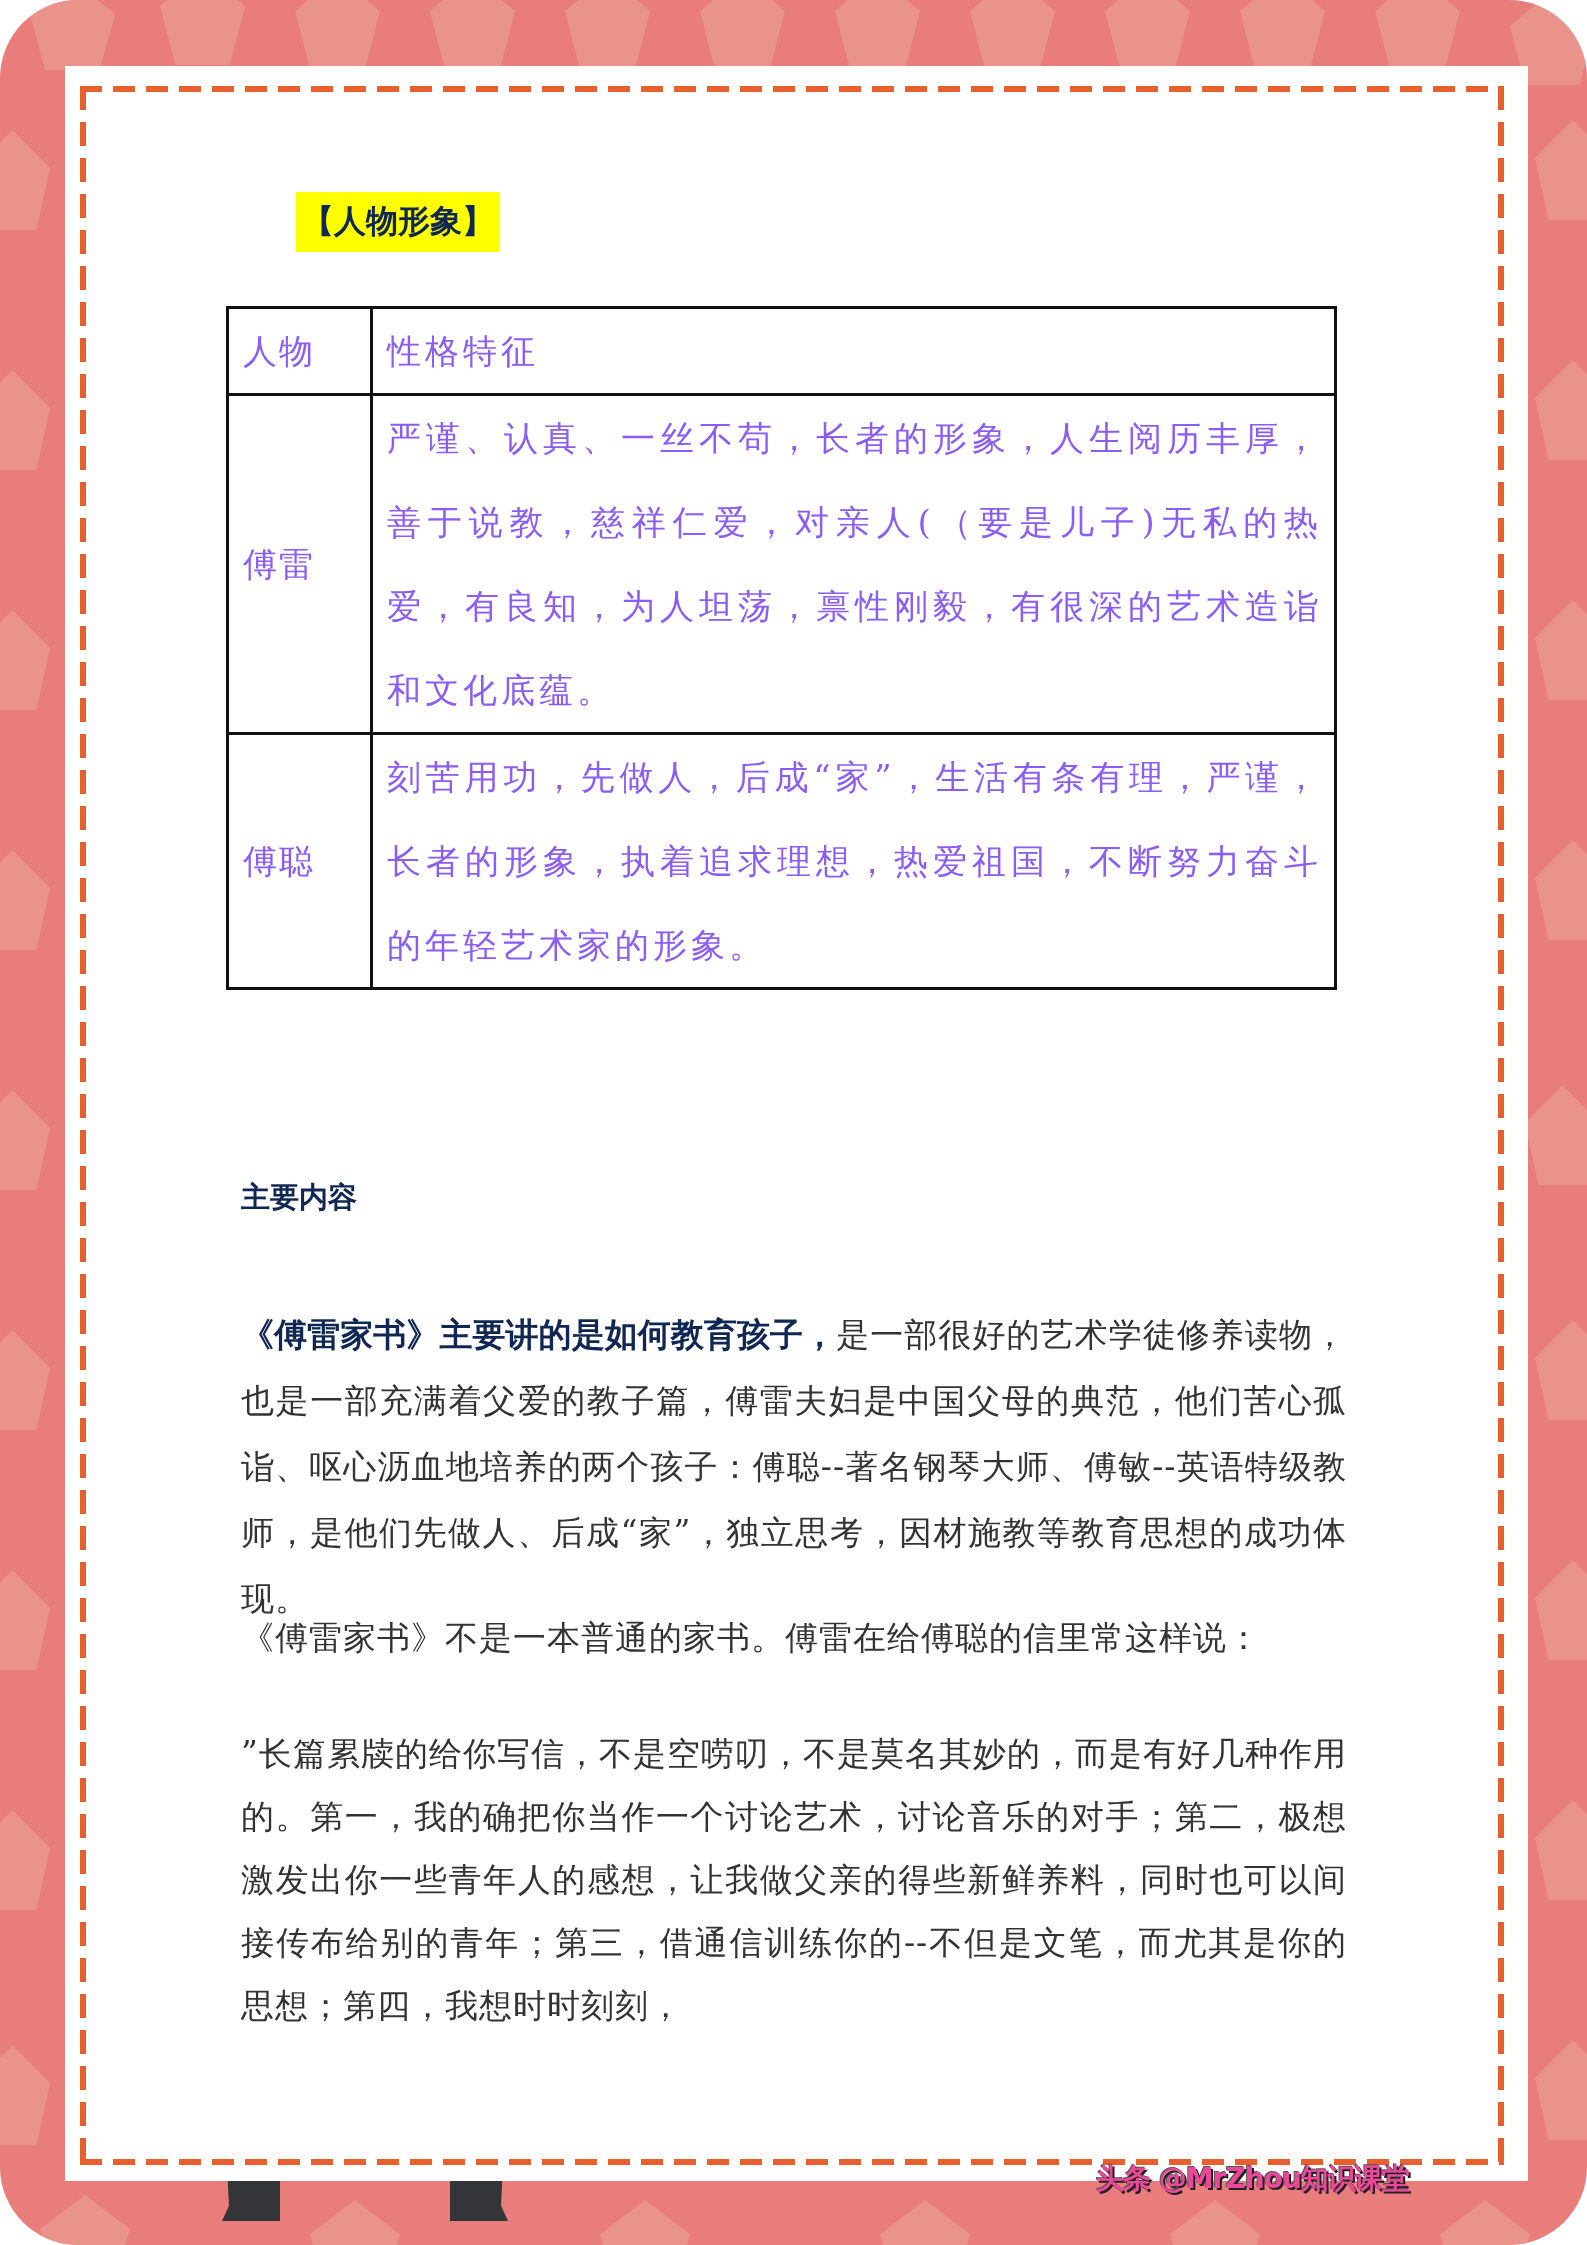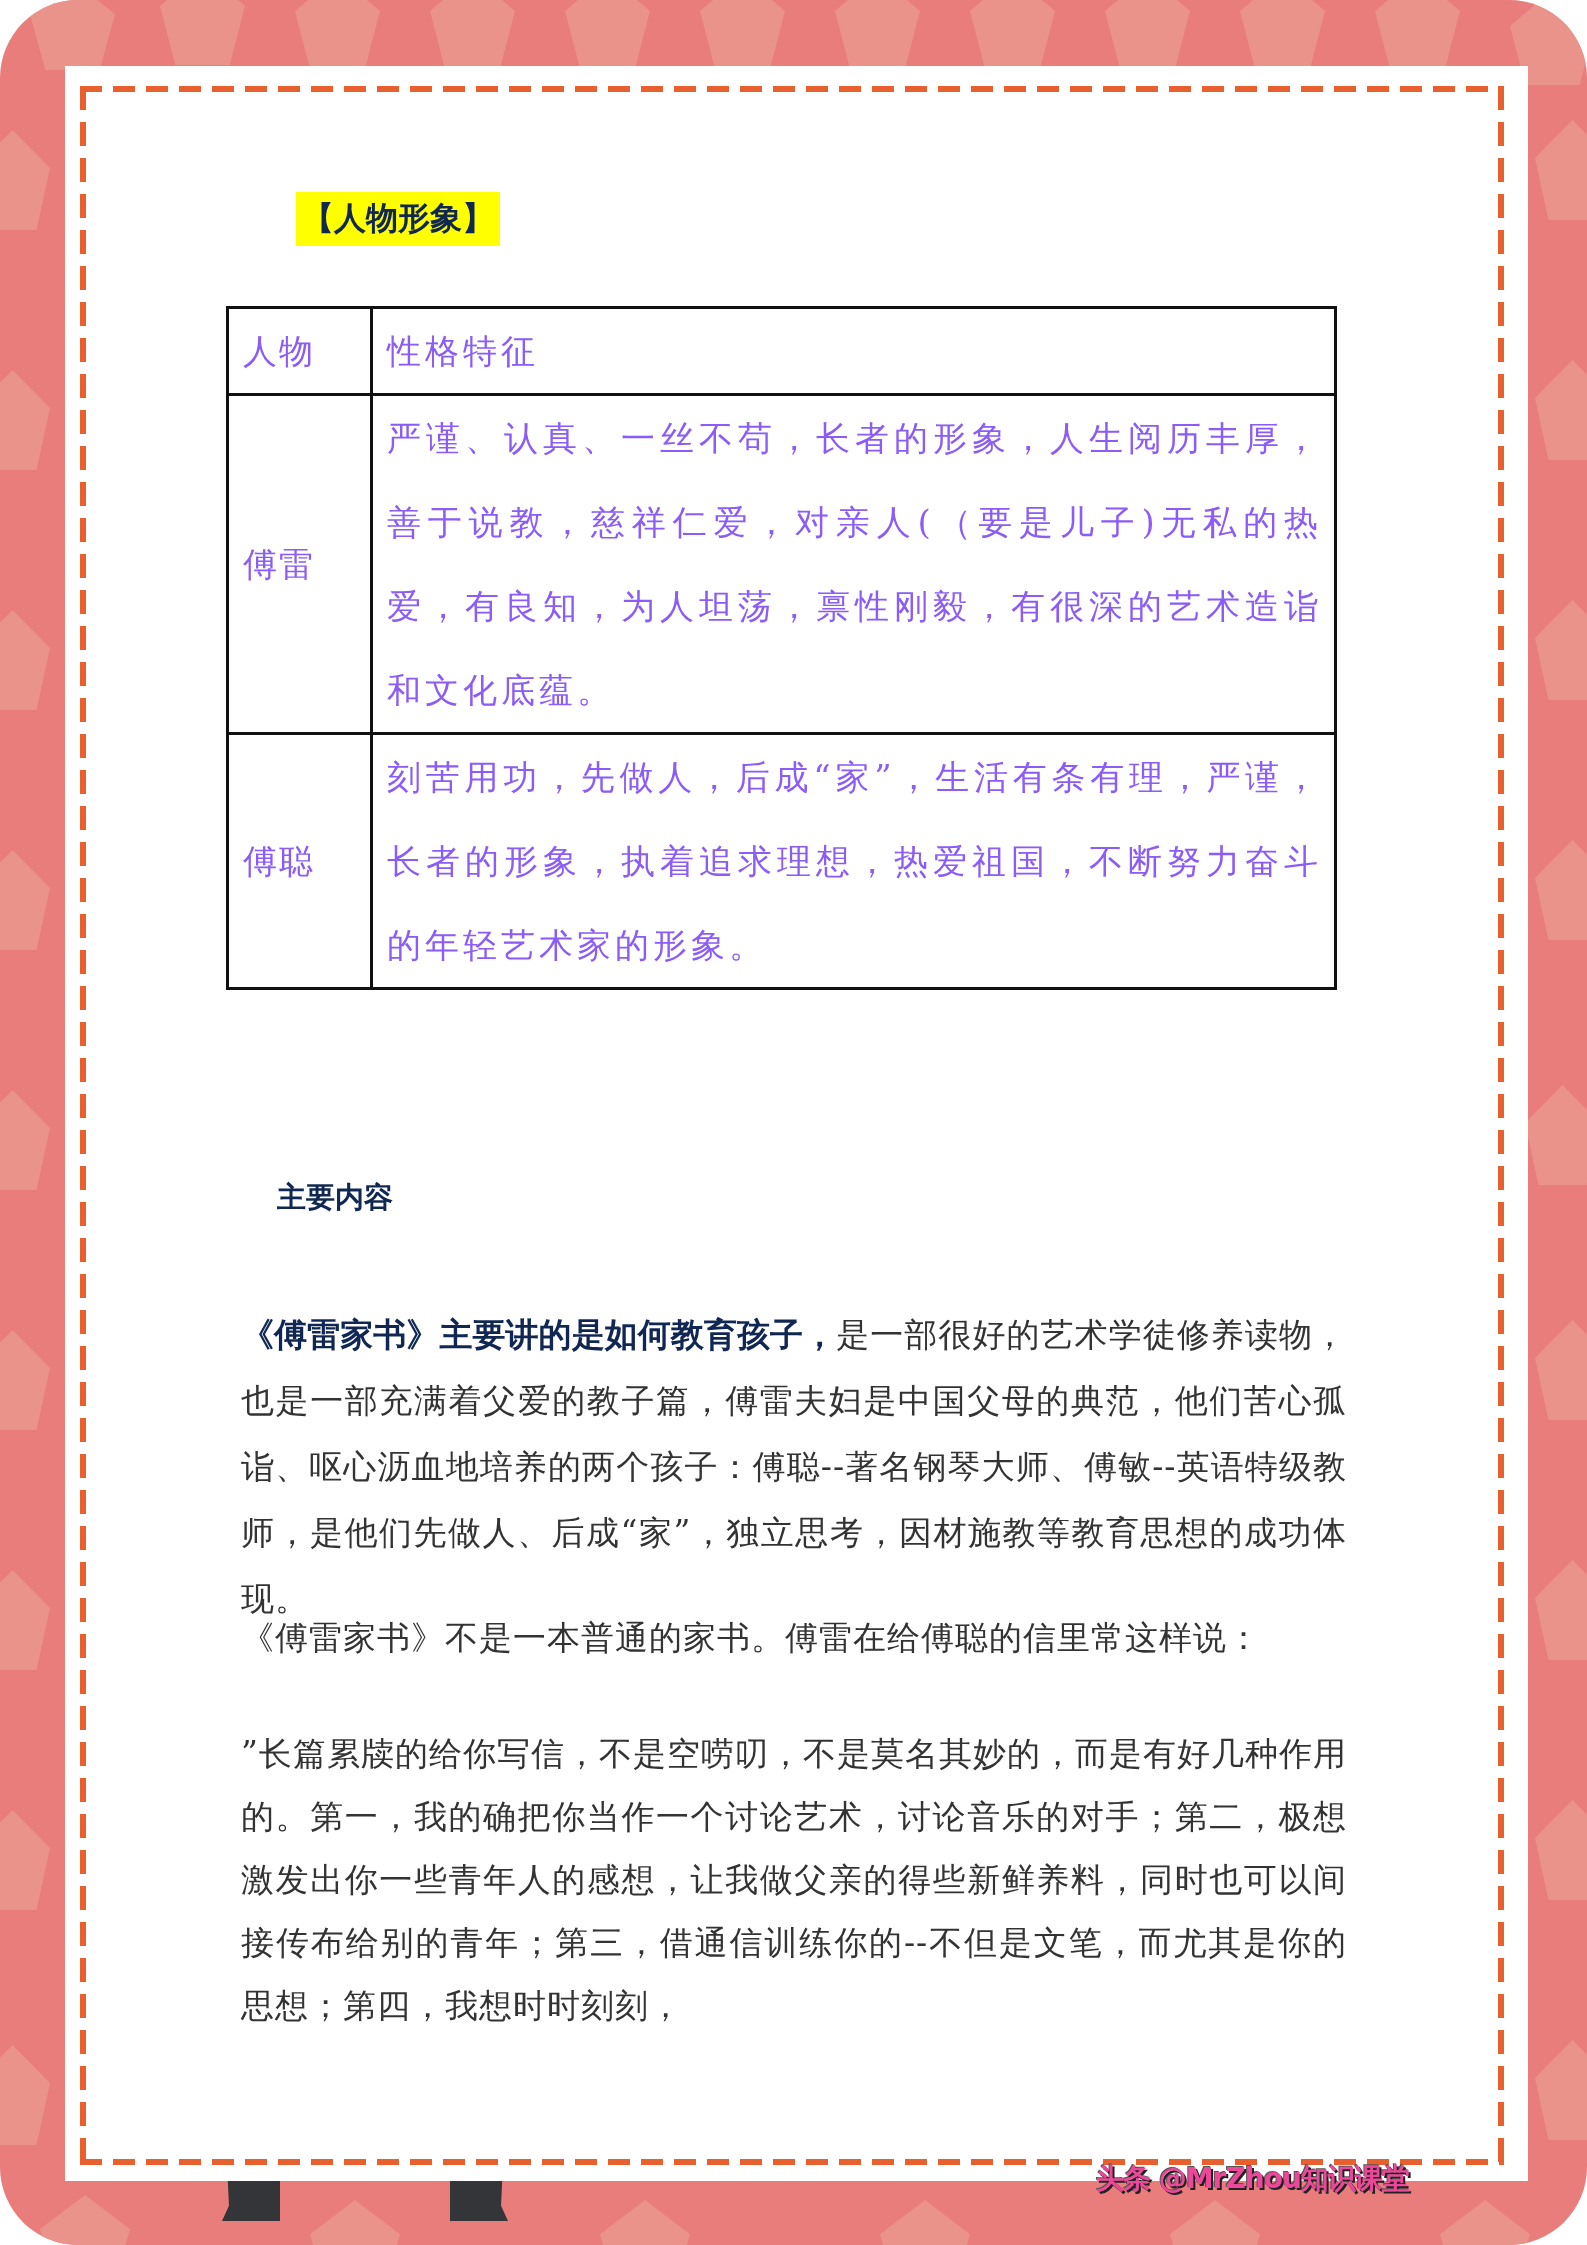--- a/index.html
+++ b/index.html
@@ -13,41 +13,41 @@
   .dash-top, .dash-bottom { position:absolute; left:80px; width:1424px; height:6px;
      background:repeating-linear-gradient(90deg,#E8602E 0 22px,transparent 22px 33px); }
   .dash-top { top:86px; } .dash-bottom { top:2159px; }
   .dash-left, .dash-right { position:absolute; top:86px; width:6px; height:2079px;
      background:repeating-linear-gradient(180deg,#E8602E 0 24px,transparent 24px 36px); }
   .dash-left { left:80px; } .dash-right { left:1498px; }
   .leg { position:absolute; top:2181px; width:58px; height:40px; background:#333539; }
   .leg.l { left:222px; clip-path:polygon(10% 0,100% 0,100% 100%,0 100%,12% 62%); }
   .leg.r { left:450px; clip-path:polygon(0 0,90% 0,88% 62%,100% 100%,0 100%); }
 
-  .title-badge { position:absolute; left:296px; top:192px; width:204px; height:54px;
+  .title-badge { position:absolute; left:296px; top:192px; width:204px; height:60px;
      background:#FFFF00; display:flex; align-items:center; justify-content:center;
      font-family:"DejaVu Sans","Liberation Sans",sans-serif; font-weight:bold;
      font-size:32px; color:#0F2752; }
 
   table.traits { position:absolute; left:226px; top:306px; width:1111px; border-collapse:collapse;
      font-size:34px; color:#8b5cf6; }
   table.traits td { border:3px solid #111; padding:0 12px 0 14px; vertical-align:middle;
      line-height:84px; }
   table.traits td.name { width:115px; letter-spacing:2px; }
   table.traits td.desc { letter-spacing:4px; text-align:justify; }
   tr.h1 td { height:80px; }
   tr.h2 td { height:250px; }
   tr.h3 td { height:165px; }
   tr.h4 td { height:250px; }
   tr.h5 td { height:80px; }
   td.tall { line-height:84px; }
 
   .section-heading { position:absolute; left:241px; top:1178px;
      font-family:"DejaVu Sans","Liberation Sans",sans-serif; font-weight:bold; font-size:29px;
-     color:#0F2752;margin-left:36px; }
+     color:#0F2752; }
   .para { position:absolute; left:241px; width:1106px; font-size:33px; color:#333;
      text-align:justify; text-align-last:left; letter-spacing:1px; }
   .para.p1 { top:1302px; line-height:66px; }
   .para.p1 .lead { font-family:"DejaVu Sans","Liberation Sans",sans-serif; font-weight:bold;
      color:#0F2752; letter-spacing:0; }
   .para.p2 { top:1614px; line-height:48px; }
   .para.p3 { top:1722px; line-height:63px; }
 
   .watermark { position:absolute; left:1096px; top:2160px; font-size:28px;
      font-family:"DejaVu Sans","Liberation Sans",sans-serif; color:#ec4899;

